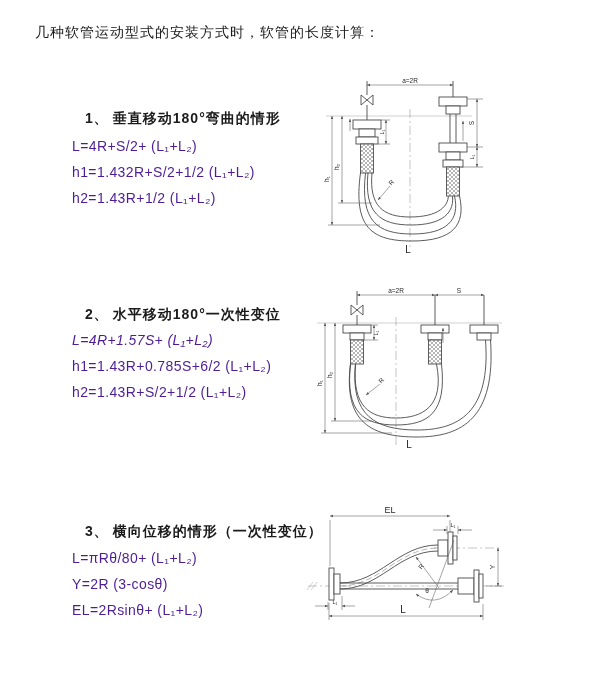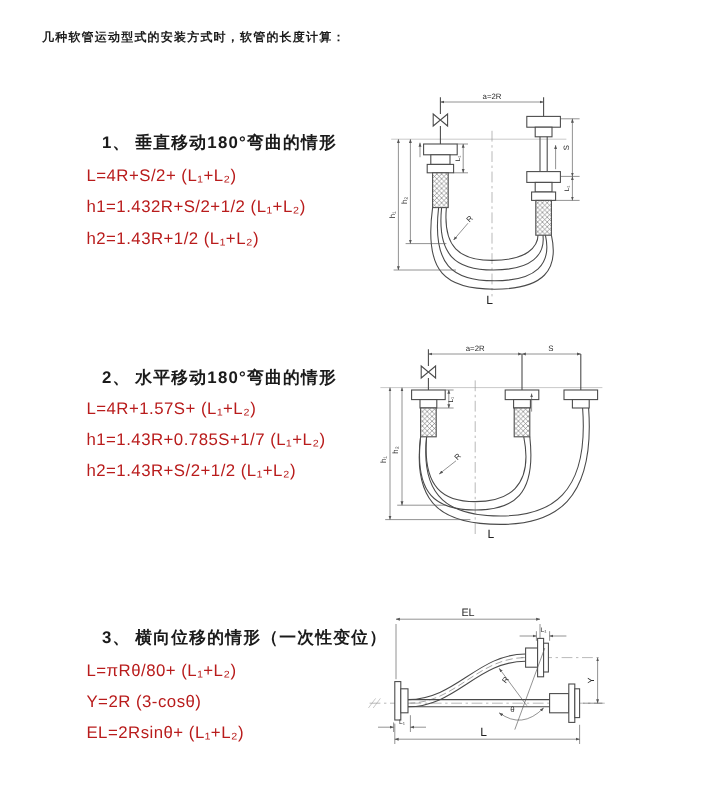--- a/index.html
+++ b/index.html
@@ -2,24 +2,24 @@
 <html><head>
 <meta charset="utf-8">
 <style>
   html,body{margin:0;padding:0;}
   body{
     width:600px;height:675px;position:relative;background:#ffffff;
     font-family:"Liberation Sans","DejaVu Sans",sans-serif;color:#1b1b1b;
     overflow:hidden;
   }
   .abs{position:absolute;}
-  .title{font-size:10px;font-weight:700;letter-spacing:1px;white-space:nowrap;}
+  .title{font-size:14px;font-weight:400;letter-spacing:1px;white-space:nowrap;}
   .heading{font-size:14px;font-weight:700;letter-spacing:1px;white-space:nowrap;margin-left:37px;}
   .heading .num{margin-right:4px;}
-  .formula{font-size:14px;font-weight:400;letter-spacing:0.4px;white-space:nowrap;color:#b91c1c;}
+  .formula{font-size:14px;font-weight:400;letter-spacing:0.4px;white-space:nowrap;color:#4c1d95;}
   svg{display:block;}
   svg .geo{fill:none;stroke:#4a4a4a;stroke-width:0.9;}
   svg .geof{fill:#ffffff;stroke:#4a4a4a;stroke-width:0.9;}
   svg .dim{fill:none;stroke:#5a5a5a;stroke-width:0.55;}
   svg .cl{fill:none;stroke:#8a8a8a;stroke-width:0.5;stroke-dasharray:9 3 2 3;}
   svg .hcl{fill:none;stroke:#9a9a9a;stroke-width:0.45;}
   svg .dsh{fill:none;stroke:#6a6a6a;stroke-width:0.5;stroke-dasharray:6 3;}
   svg .lbl{fill:#2a2a2a;font-size:6.5px;font-family:"Liberation Sans","DejaVu Sans",sans-serif;}
   svg .lblS{fill:#2a2a2a;font-size:5.5px;font-family:"Liberation Sans","DejaVu Sans",sans-serif;}
   svg .lblL{fill:#222;font-size:10px;font-family:"Liberation Sans","DejaVu Sans",sans-serif;}
@@ -30,24 +30,24 @@
 <div class="abs title" style="left:35px;top:24px;">几种软管运动型式的安装方式时，软管的长度计算：</div>
 
 <div class="abs heading" style="left:48px;top:110px;">
   <span class="num">1、</span><span>垂直移动180°弯曲的情形</span>
 </div>
 <div class="abs formula" style="left:72px;top:138px;">L=4R+S/2+ (L₁+L₂)</div>
 <div class="abs formula" style="left:72px;top:164px;">h1=1.432R+S/2+1/2 (L₁+L₂)</div>
 <div class="abs formula" style="left:72px;top:190px;">h2=1.43R+1/2 (L₁+L₂)</div>
 
 <div class="abs heading" style="left:48px;top:306px;">
-  <span class="num">2、</span><span>水平移动180°弯曲的情形</span>
+  <span class="num">2、</span><span>水平移动180°一次性变位</span>
 </div>
-<div class="abs formula" style="left:72px;top:332px;">L=4R+1.57S+ (L₁+L₂)</div>
-<div class="abs formula" style="left:72px;top:358px;">h1=1.43R+0.785S+1/7 (L₁+L₂)</div>
+<div class="abs formula" style="left:72px;top:332px;font-style:italic;">L=4R+1.57S+ (L₁+L₂)</div>
+<div class="abs formula" style="left:72px;top:358px;">h1=1.43R+0.785S+6/2 (L₁+L₂)</div>
 <div class="abs formula" style="left:72px;top:384px;">h2=1.43R+S/2+1/2 (L₁+L₂)</div>
 
 <div class="abs heading" style="left:48px;top:523px;text-align:center;">
   <span class="num">3、</span><span>横向位移的情形（一次性变位）</span>
 </div>
 <div class="abs formula" style="left:72px;top:550px;">L=πRθ/80+ (L₁+L₂)</div>
 <div class="abs formula" style="left:72px;top:576px;">Y=2R (3-cosθ)</div>
 <div class="abs formula" style="left:72px;top:602px;">EL=2Rsinθ+ (L₁+L₂)</div>
 
 <svg class="abs" style="left:320px;top:73px;" width="265" height="185" viewBox="0 0 265 185">

